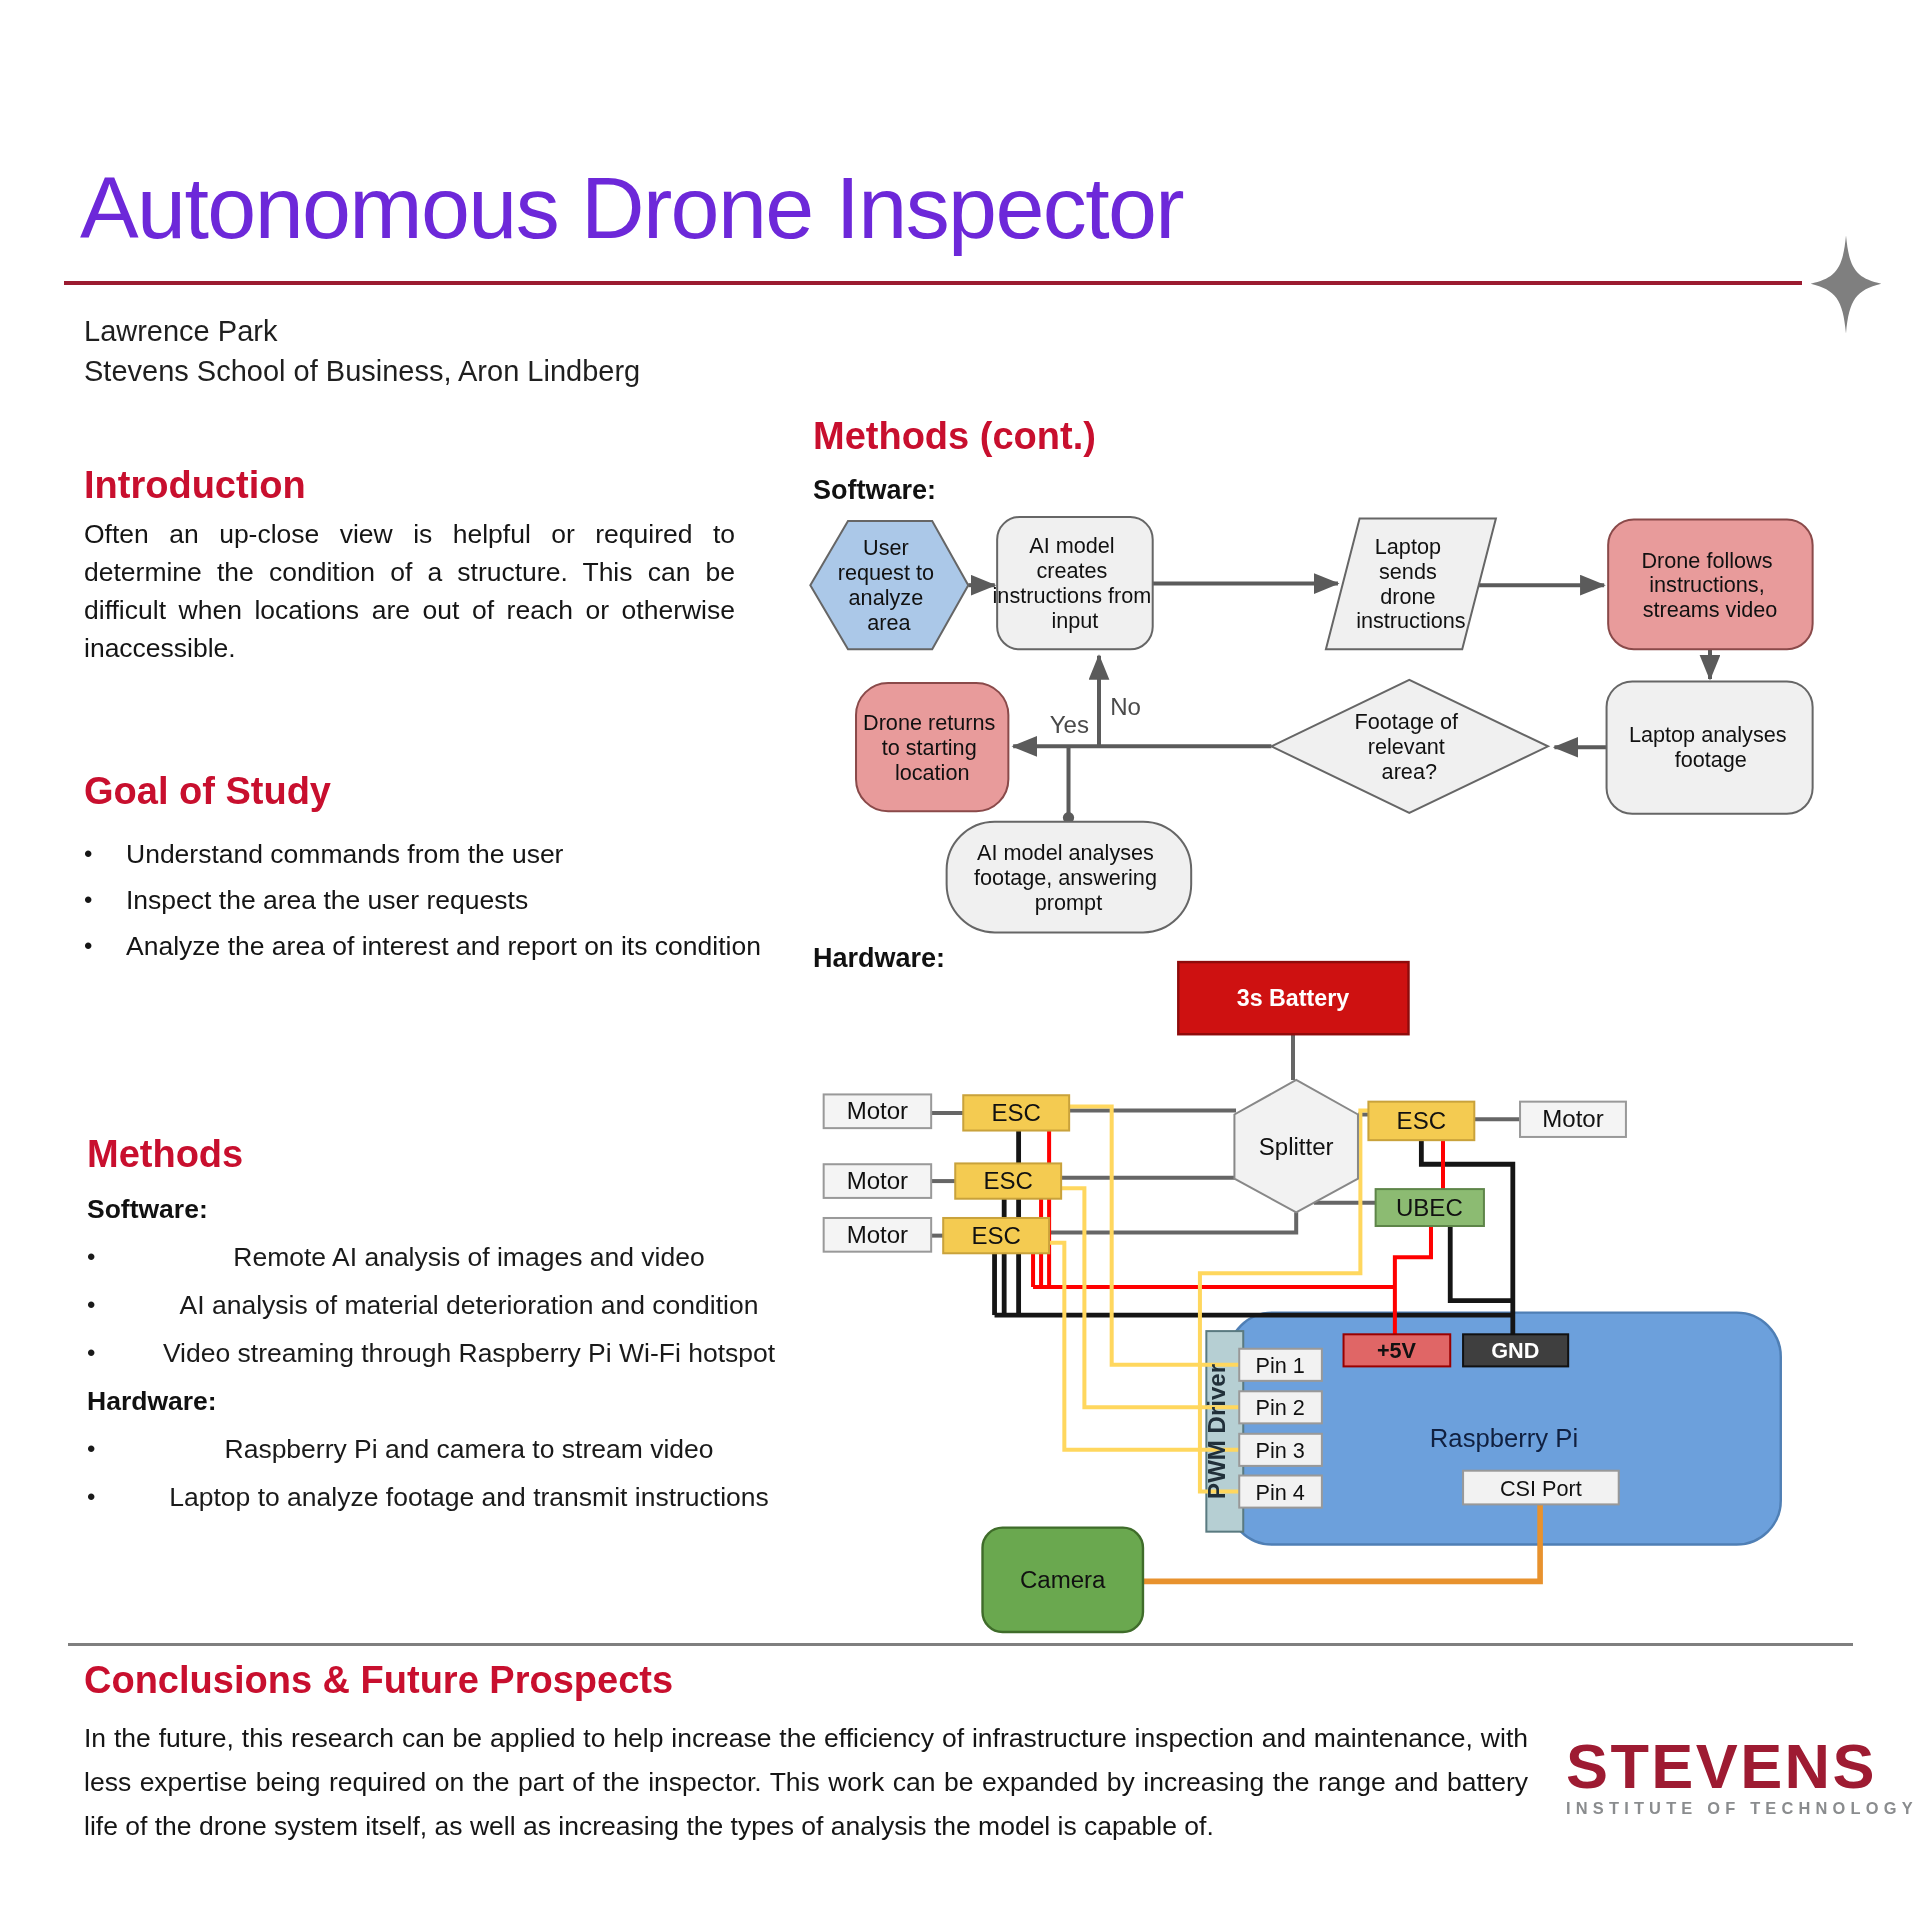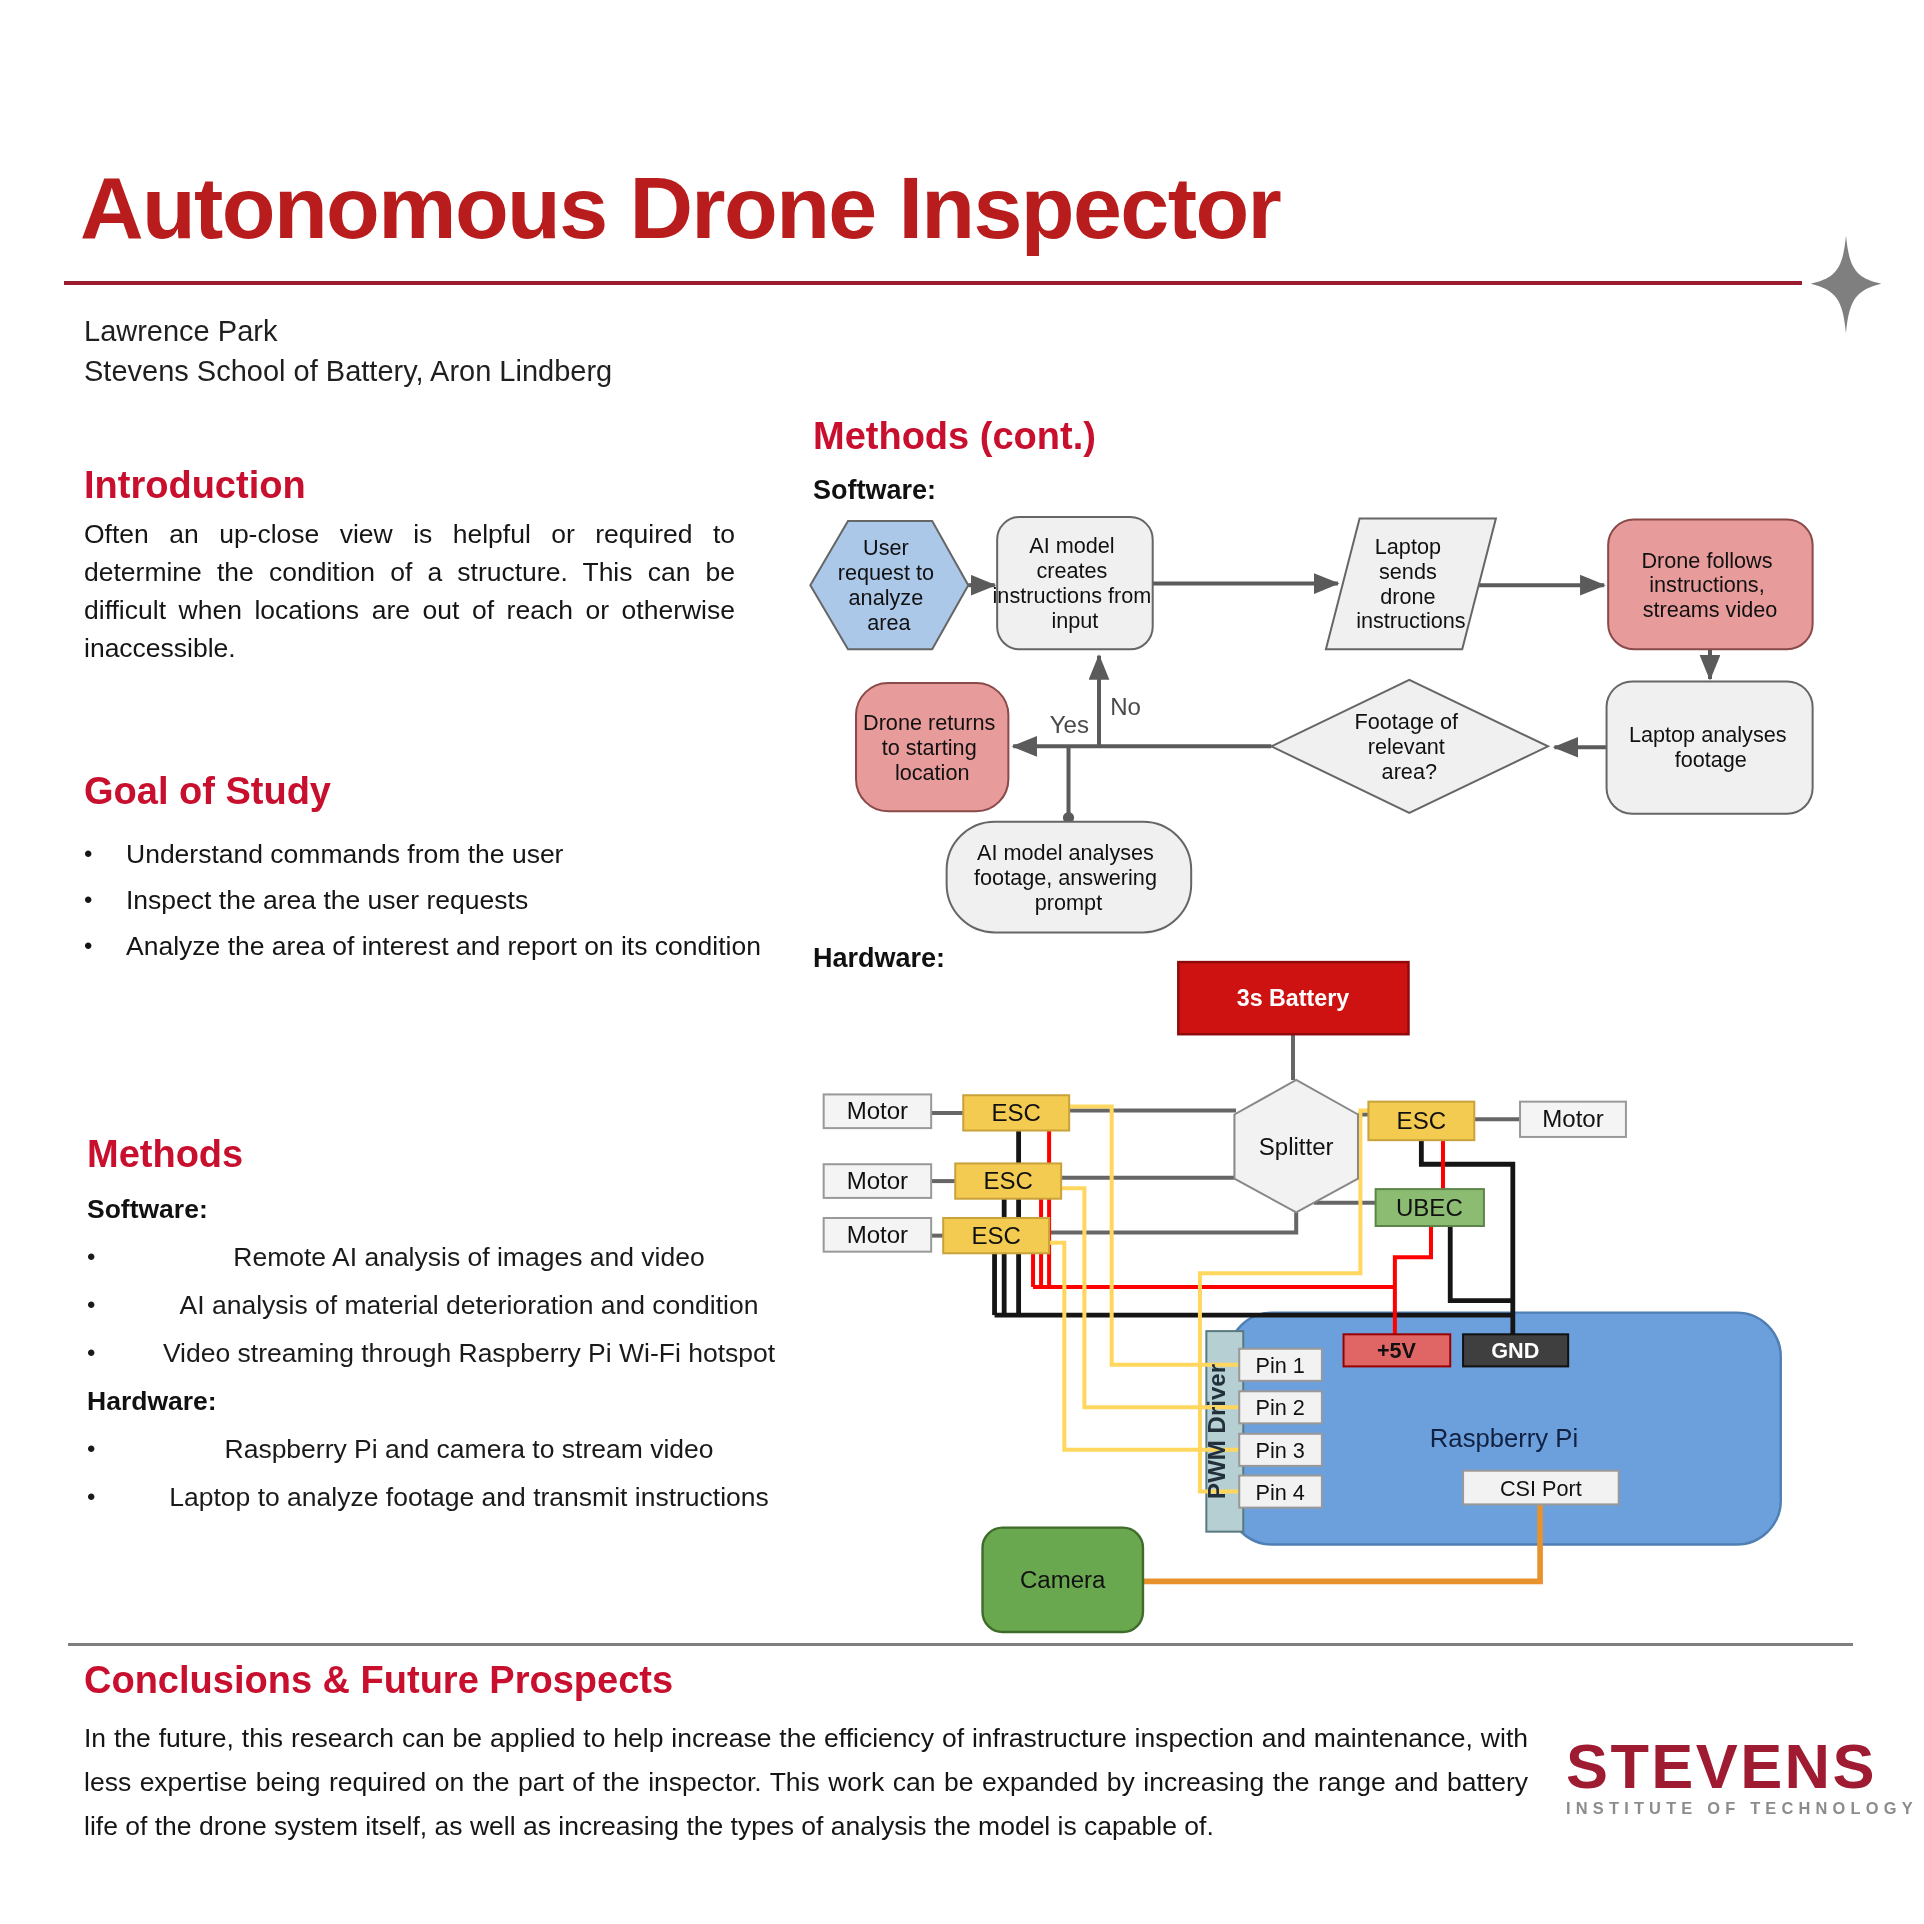--- a/index.html
+++ b/index.html
@@ -1,19 +1,19 @@
 <!DOCTYPE html>
 <html style="font-size:13px"><head>
 <meta charset="utf-8">
 <style>
   html,body{margin:0;padding:0;background:#ffffff;}
   .poster{position:relative;width:1925px;height:1925px;background:#ffffff;overflow:hidden;
           font-family:"Liberation Sans", sans-serif;color:#1a1a1a;}
   .abs{position:absolute;}
-  .title{left:80px;top:157px;font-size:88px;letter-spacing:-1.6px;font-weight:700;color:#b91c1c;white-space:nowrap;}
+  .title{left:80px;top:157px;font-size:88px;letter-spacing:-1.6px;font-weight:400;color:#6d28d9;white-space:nowrap;}
   .rule{left:64px;top:281px;width:1738px;height:4px;background:#9B1B30;}
   .authors{left:84px;top:311px;font-size:29px;line-height:40px;color:#1f1f1f;}
   .h2{font-size:38px;font-weight:bold;color:#C80F2E;white-space:nowrap;}
   .body-block{font-size:26.5px;text-align:justify;color:#151515;}
   .intro-text{left:84px;top:515px;width:651px;line-height:38px;}
   .intro-text p{margin:0;}
   .goal-block{left:84px;top:831px;width:686px;line-height:46px;}
   .methods-block{left:87px;top:1185px;width:722px;line-height:48px;font-size:26.5px;}
   .blabel{font-weight:bold;color:#111;}
   .brow{display:flex;}
@@ -42,21 +42,21 @@
 
 <div class="poster">
 
   <div class="abs title">Autonomous Drone Inspector</div>
   <div class="abs rule"></div>
   <svg class="abs" style="left:1809px;top:234px;" width="74" height="101" viewBox="0 0 92 126">
     <path d="M46 2 C50 44 59 55 90 62 C59 70 50 81 46 124 C42 81 33 70 2 62 C33 55 42 44 46 2 Z" fill="#7f7f7f"></path>
   </svg>
   <div class="abs authors">
     <div>Lawrence Park</div>
-    <div>Stevens School of Battery, Aron Lindberg</div>
+    <div>Stevens School of Business, Aron Lindberg</div>
   </div>
 
   <div class="abs h2" style="left:84px;top:464px;">Introduction</div>
   <div class="abs body-block intro-text">
     <p>Often an up-close view is helpful or required to determine the condition of a structure. This can be difficult when locations are out of reach or otherwise inaccessible.</p>
   </div>
 
   <div class="abs h2" style="left:84px;top:770px;">Goal of Study</div>
   <div class="abs body-block goal-block">
     <div class="brow">

